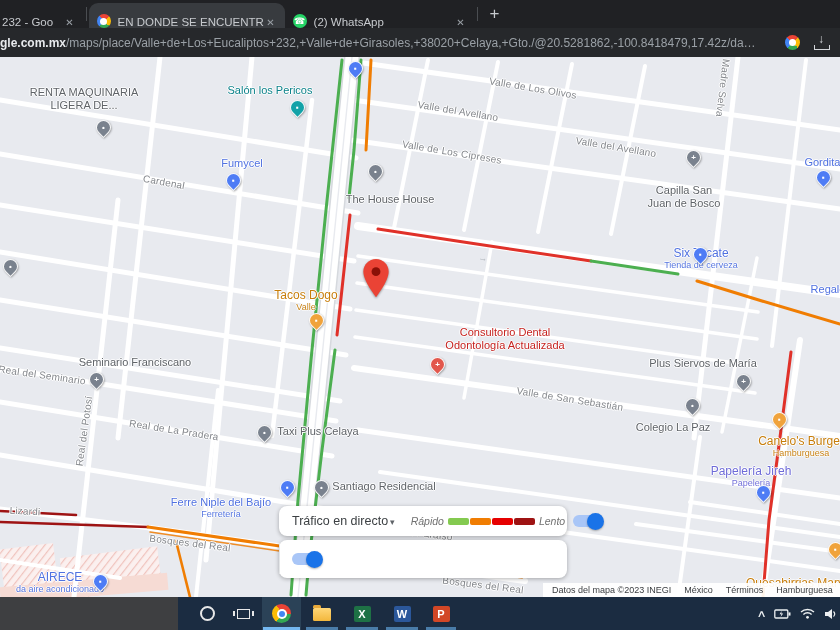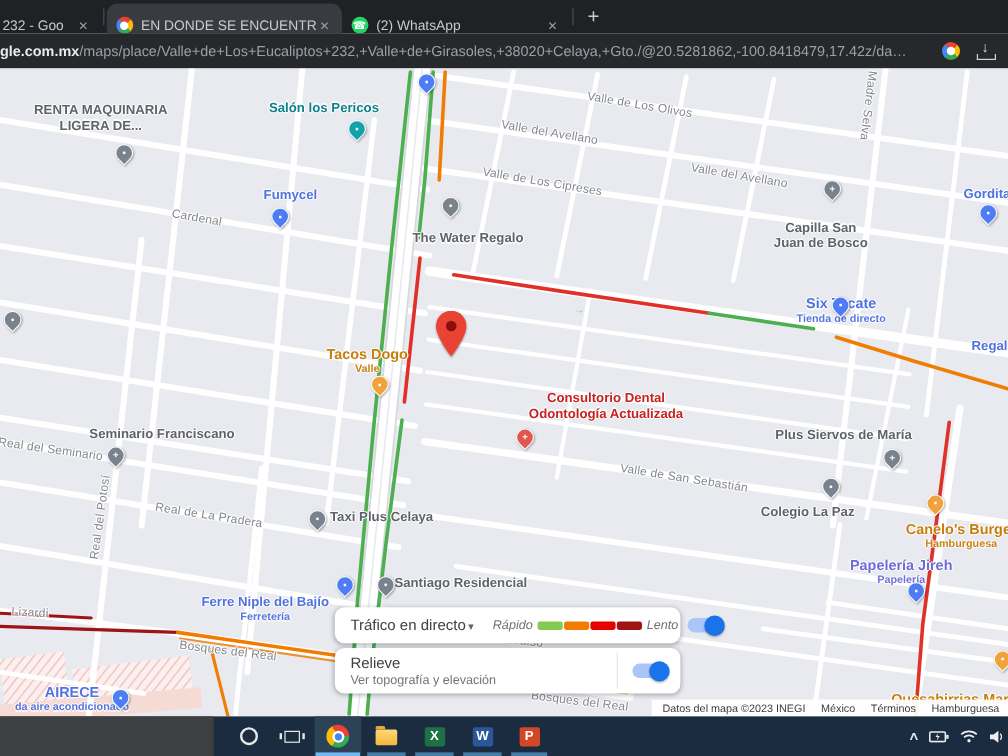--- a/index.html
+++ b/index.html
@@ -27,21 +27,21 @@
   .dlicon::before{content:"↓";position:absolute;left:4px;top:-4px;color:#d2d5d9;font-size:12px;font-weight:bold;}
   .dlicon::after{content:"";position:absolute;left:0;bottom:0;width:14px;height:4px;border:1.6px solid #d2d5d9;border-top:none;}
 
   
   .map{position:absolute;left:0;top:57px;width:840px;height:540px;background:#e8eaef;overflow:hidden;}
   .map svg.base{position:absolute;left:0;top:0;}
   .street-label{position:absolute;font-size:10px;color:#84878c;white-space:nowrap;letter-spacing:.2px;
     text-shadow:1px 0 0 #fff,-1px 0 0 #fff,0 1px 0 #fff,0 -1px 0 #fff;}
   .street-label.arrow{color:#aeb3ba;font-size:9px;text-shadow:none;}
   .poi-label{position:absolute;text-align:center;line-height:1.18;font-size:11px;white-space:nowrap;
-    text-shadow:1px 0 0 rgba(255,255,255,.9),-1px 0 0 rgba(255,255,255,.9),0 1px 0 rgba(255,255,255,.9),0 -1px 0 rgba(255,255,255,.9);font-weight:bold;}
+    text-shadow:1px 0 0 rgba(255,255,255,.9),-1px 0 0 rgba(255,255,255,.9),0 1px 0 rgba(255,255,255,.9),0 -1px 0 rgba(255,255,255,.9);}
   .poi-label .l1.big{font-size:12px;}
   .poi-label .l2.small{font-size:9px;opacity:.95;}
   .poi-label span{display:block;}
   .mpin{position:absolute;width:15px;height:15px;border-radius:50% 50% 50% 0;transform:rotate(-45deg);
     border:1.5px solid rgba(255,255,255,.95);box-shadow:0 1px 2px rgba(0,0,0,.35);}
   .mpin i{position:absolute;inset:0;display:flex;align-items:center;justify-content:center;
     transform:rotate(45deg);color:#fff;font-style:normal;font-size:8px;font-weight:bold;}
   .dest-marker{position:absolute;filter:drop-shadow(0 1px 1px rgba(0,0,0,.4));}
 
   
@@ -235,41 +235,41 @@
         <div class="mpin" style="background: rgb(122, 130, 142); left: 2.5px; top: 201.5px;">
           <i>•</i>
         </div>
         <div class="poi-label" style="color: rgb(80, 113, 224); left: 229px; top: 100px; transform: translateX(-50%); margin-left: 13px;">
           <span class="l1">Fumycel</span>
         </div>
         <div class="mpin" style="background: rgb(78, 124, 245); left: 225.5px; top: 115.5px;">
           <i>▪</i>
         </div>
         <div class="poi-label" style="color: rgb(95, 99, 104); left: 390px; top: 136px; transform: translateX(-50%);">
-          <span class="l1">The Water Regalo</span>
+          <span class="l1">The House House</span>
         </div>
         <div class="mpin" style="background: rgb(122, 130, 142); left: 367.5px; top: 106.5px;">
           <i>•</i>
         </div>
         <div class="poi-label" style="color: rgb(95, 99, 104); left: 684px; top: 127px; transform: translateX(-50%);">
           <span class="l1">Capilla San</span>
           <span class="l2">Juan de Bosco</span>
         </div>
         <div class="mpin" style="background: rgb(122, 130, 142); left: 685.5px; top: 92.5px;">
           <i>+</i>
         </div>
         <div class="poi-label" style="color: rgb(80, 113, 224); left: 827px; top: 99px; transform: translateX(-50%);">
           <span class="l1">Gordita...</span>
         </div>
         <div class="mpin" style="background: rgb(78, 124, 245); left: 815.5px; top: 112.5px;">
           <i>▪</i>
         </div>
         <div class="poi-label" style="color: rgb(80, 113, 224); left: 683px; top: 189px; transform: translateX(-50%); margin-left: 18px;">
           <span class="l1 big">Six Tecate</span>
-          <span class="l2 small">Tienda de directo</span>
+          <span class="l2 small">Tienda de cerveza</span>
         </div>
         <div class="mpin" style="background: rgb(78, 124, 245); left: 692.5px; top: 189.5px;">
           <i>▪</i>
         </div>
         <div class="poi-label" style="color: rgb(199, 125, 10); left: 306px; top: 231px; transform: translateX(-50%);">
           <span class="l1 big">Tacos Dogo</span>
           <span class="l2 small">Valle</span>
         </div>
         <div class="mpin" style="background: rgb(240, 163, 60); left: 308.5px; top: 255.5px;">
           <i>▪</i>
@@ -368,24 +368,20 @@
           </span>
         <span class="lab">Lento</span>
       </span>
       <span class="vdiv"></span>
       <span class="toggle-zone">
           <span class="toggle"></span>
         </span>
     </div>
 
     <div class="card card-relief">
-      <span class="txt">
-        <div class="t1">Relieve</div>
-        <div class="t2">Ver topografía y elevación</div>
-      </span>
       <span class="vdiv"></span>
       <span class="toggle-zone">
           <span class="toggle"></span>
         </span>
     </div>
 
     <div class="attribution" id="attribution">
         <span>Datos del mapa ©2023 INEGI</span>
         <span>México</span>
         <span>Términos</span>

